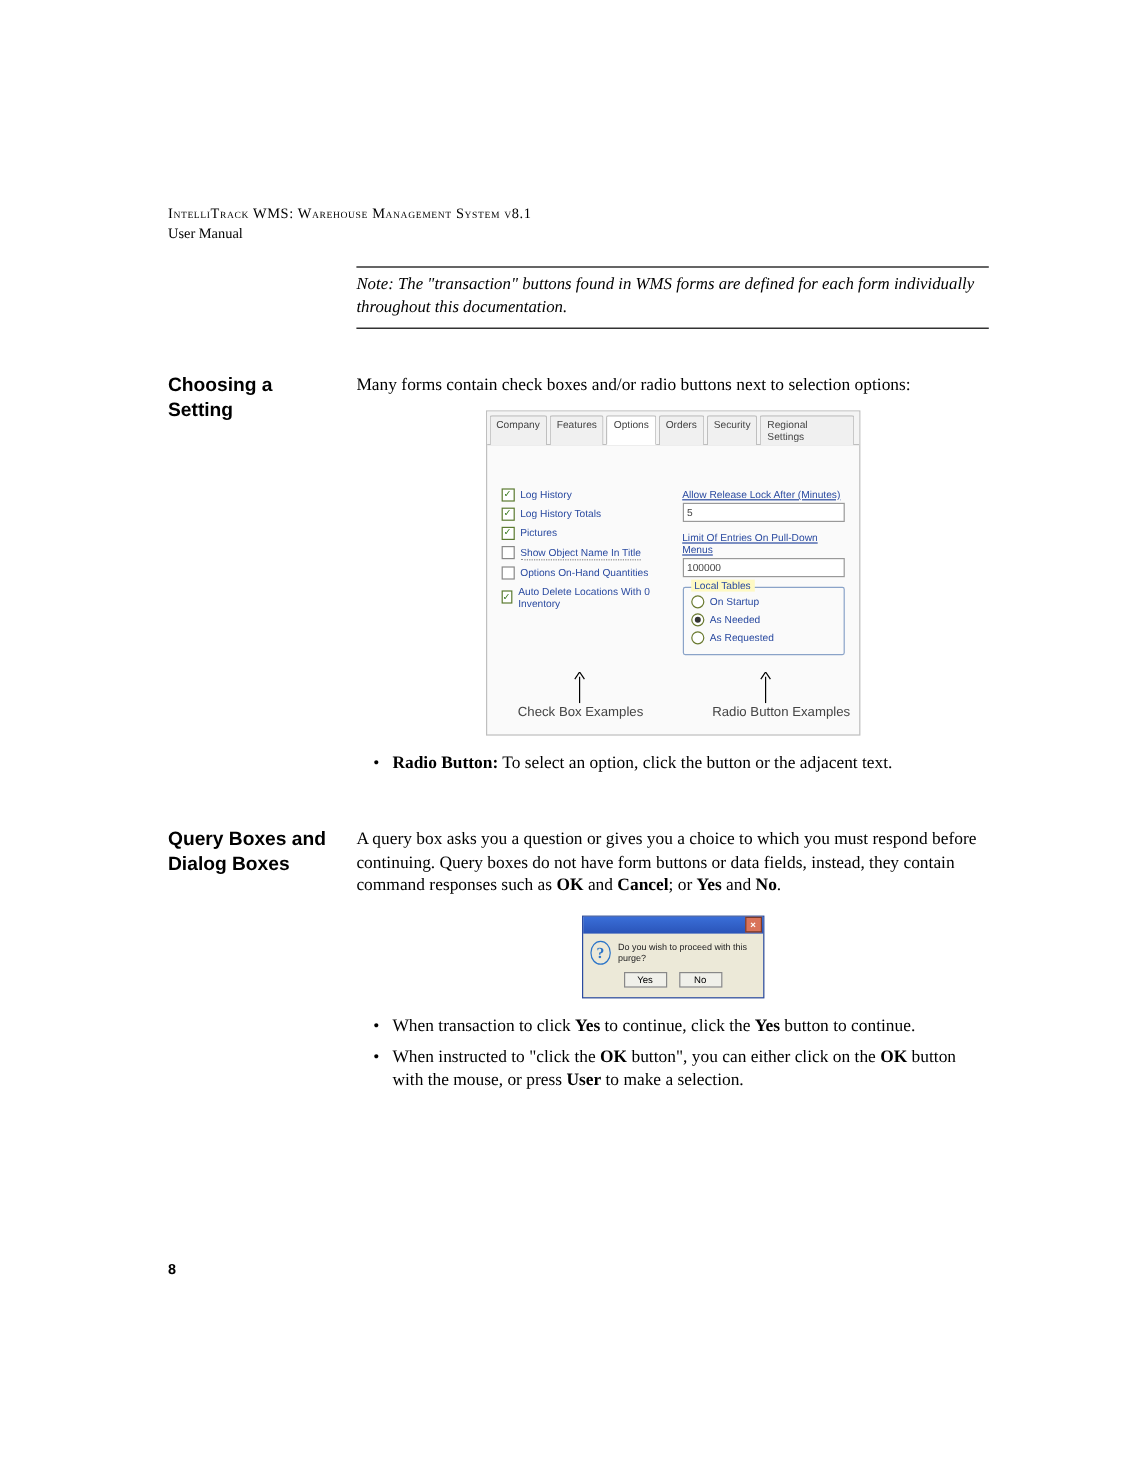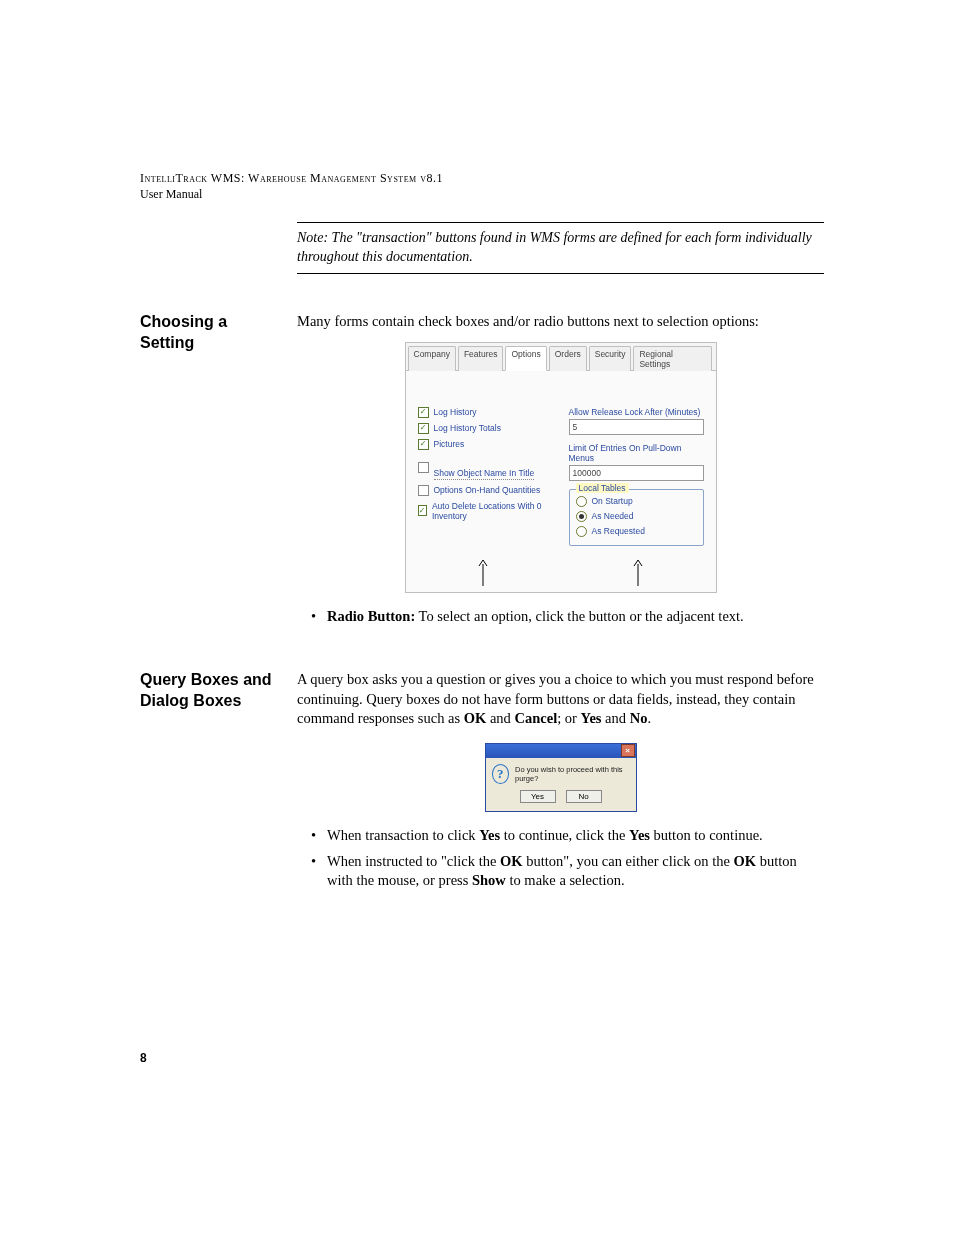--- a/index.html
+++ b/index.html
@@ -101,22 +101,22 @@
     gap: 16px;
   }
   .panel-left, .panel-right { flex: 1; }
   .opt-row { display: flex; align-items: center; margin-bottom: 5px; font-size: 8.5px; color: #2a4aa0; }
   .cb {
     width: 9px; height: 9px; border: 1px solid #5a7a30; margin-right: 5px;
     display: inline-flex; align-items: center; justify-content: center;
     font-size: 8px; line-height: 1; color: #3a7a20; background: #fff;
   }
   .cb.unchecked { color: transparent; border-color: #888; }
-  .dotted { border-bottom: 1px dotted #888; padding-bottom: 1px; margin-top: 13px; }
-  .field-label { color: #2a4aa0; font-size: 8.5px; margin-bottom: 2px; }
+  .dotted { border-bottom: 1px dotted #888; padding-bottom: 1px; }
+  .field-label { color: #2a4aa0; font-size: 8.5px; margin-bottom: 2px; text-decoration: underline; }
   .input-box {
     border: 1px solid #999; background: #fff; font-size: 8.5px;
     padding: 2px 3px; width: 100%; box-sizing: border-box; margin-bottom: 8px;
   }
   .group-box {
     border: 1px solid #8aa3c8; border-radius: 2px; padding: 6px 6px 4px 6px;
     position: relative; margin-top: 8px;
   }
   .group-title {
     position: absolute; top: -7px; left: 6px; background: #fef9c3;
@@ -281,20 +281,24 @@
               <svg width="10" height="26">
                   <path d="M5 26 V4 M5 0 L1 6 M5 0 L9 6" stroke="#000" stroke-width="1" fill="none"></path>
                 </svg>
             </div>
             <div style="flex:1;" class="arrow-up">
               <svg width="10" height="26">
                   <path d="M5 26 V4 M5 0 L1 6 M5 0 L9 6" stroke="#000" stroke-width="1" fill="none"></path>
                 </svg>
             </div>
           </div>
+          <div class="caption-row">
+            <div>Check Box Examples</div>
+            <div style="padding-left:40px;">Radio Button Examples</div>
+          </div>
         </div>
       </div>
 
       <ul class="bullets">
         <li>
           <span class="bold">Radio Button:</span><span> To select an option, click the button or the adjacent text.</span>
         </li>
       </ul>
     </div>
 
@@ -321,21 +325,21 @@
             <div class="dlg-btn">No</div>
           </div>
         </div>
       </div>
 
       <ul class="bullets">
         <li>
           <span>When transaction to click </span><span class="bold">Yes</span><span> to continue, click the </span><span class="bold">Yes</span><span> button to continue.</span>
         </li>
         <li>
-          <span>When instructed to "click the </span><span class="bold">OK</span><span> button", you can either click on the </span><span class="bold">OK</span><span> button with the mouse, or press </span><span class="bold">Show</span><span> to make a selection.</span>
+          <span>When instructed to "click the </span><span class="bold">OK</span><span> button", you can either click on the </span><span class="bold">OK</span><span> button with the mouse, or press </span><span class="bold">User</span><span> to make a selection.</span>
         </li>
       </ul>
     </div>
 
   </div>
 
   <div class="page-number">8</div>
 </div>
 
 </body></html>

